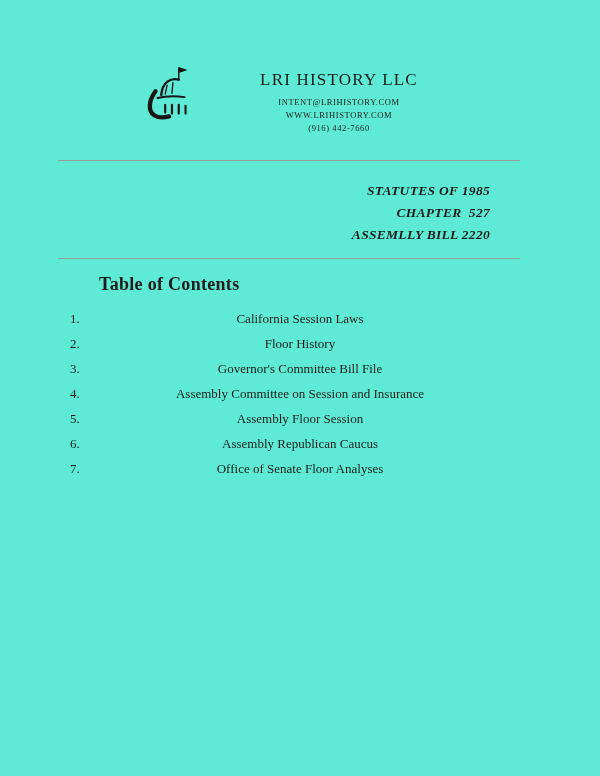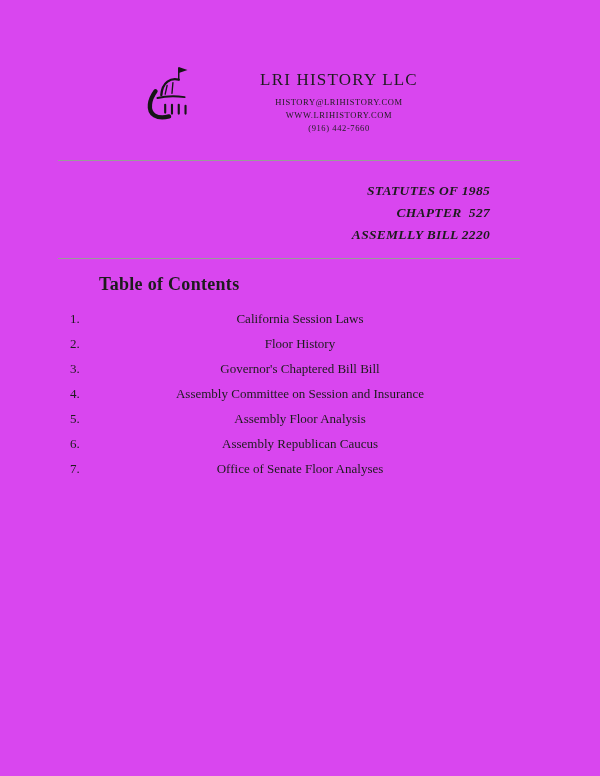--- a/index.html
+++ b/index.html
@@ -4,21 +4,21 @@
 <style>
   html, body {
     margin: 0;
     padding: 0;
     background: #ffffff;
   }
   .page {
     position: relative;
     width: 600px;
     height: 776px;
-    background: #d946ef;
+    background: #5eead4;
     font-family: "Liberation Serif", "DejaVu Serif", serif;
     color: #1c1c1c;
     overflow: hidden;
   }
 
   
   .header {
     position: absolute;
     top: 62px;
     left: 140px;
@@ -131,21 +131,21 @@
         <path d="M26 44 v8" stroke-width="2.2"></path>
         <path d="M33 44 v9" stroke-width="2.2"></path>
         <path d="M40 44 v9" stroke-width="2.2"></path>
         <path d="M47 45 v8" stroke-width="2.2"></path>
 
         <path d="M16 30 C10 38 7 50 15 55 C20 58 26 57 30 56" stroke-width="4.5"></path>
       </g>
     </svg>
     <div class="header-text">
       <div class="company-name">LRI HISTORY LLC</div>
-      <div class="contact-line">HISTORY@LRIHISTORY.COM</div>
+      <div class="contact-line">INTENT@LRIHISTORY.COM</div>
       <div class="contact-line">WWW.LRIHISTORY.COM</div>
       <div class="contact-line">(916) 442-7660</div>
     </div>
   </div>
 
   <div class="rule rule-top"></div>
 
   <div class="title-block">
     <div class="title-line">STATUTES OF 1985</div>
     <div class="title-line">CHAPTER  527</div>
@@ -160,29 +160,29 @@
     <div class="toc-item">
       <span class="toc-number">1.</span>
       <span class="toc-label">California Session Laws</span>
     </div>
     <div class="toc-item">
       <span class="toc-number">2.</span>
       <span class="toc-label">Floor History</span>
     </div>
     <div class="toc-item">
       <span class="toc-number">3.</span>
-      <span class="toc-label">Governor's Chaptered Bill Bill</span>
+      <span class="toc-label">Governor's Committee Bill File</span>
     </div>
     <div class="toc-item">
       <span class="toc-number">4.</span>
       <span class="toc-label">Assembly Committee on Session and Insurance</span>
     </div>
     <div class="toc-item">
       <span class="toc-number">5.</span>
-      <span class="toc-label">Assembly Floor Analysis</span>
+      <span class="toc-label">Assembly Floor Session</span>
     </div>
     <div class="toc-item">
       <span class="toc-number">6.</span>
       <span class="toc-label">Assembly Republican Caucus</span>
     </div>
     <div class="toc-item">
       <span class="toc-number">7.</span>
       <span class="toc-label">Office of Senate Floor Analyses</span>
     </div>
   </div>

